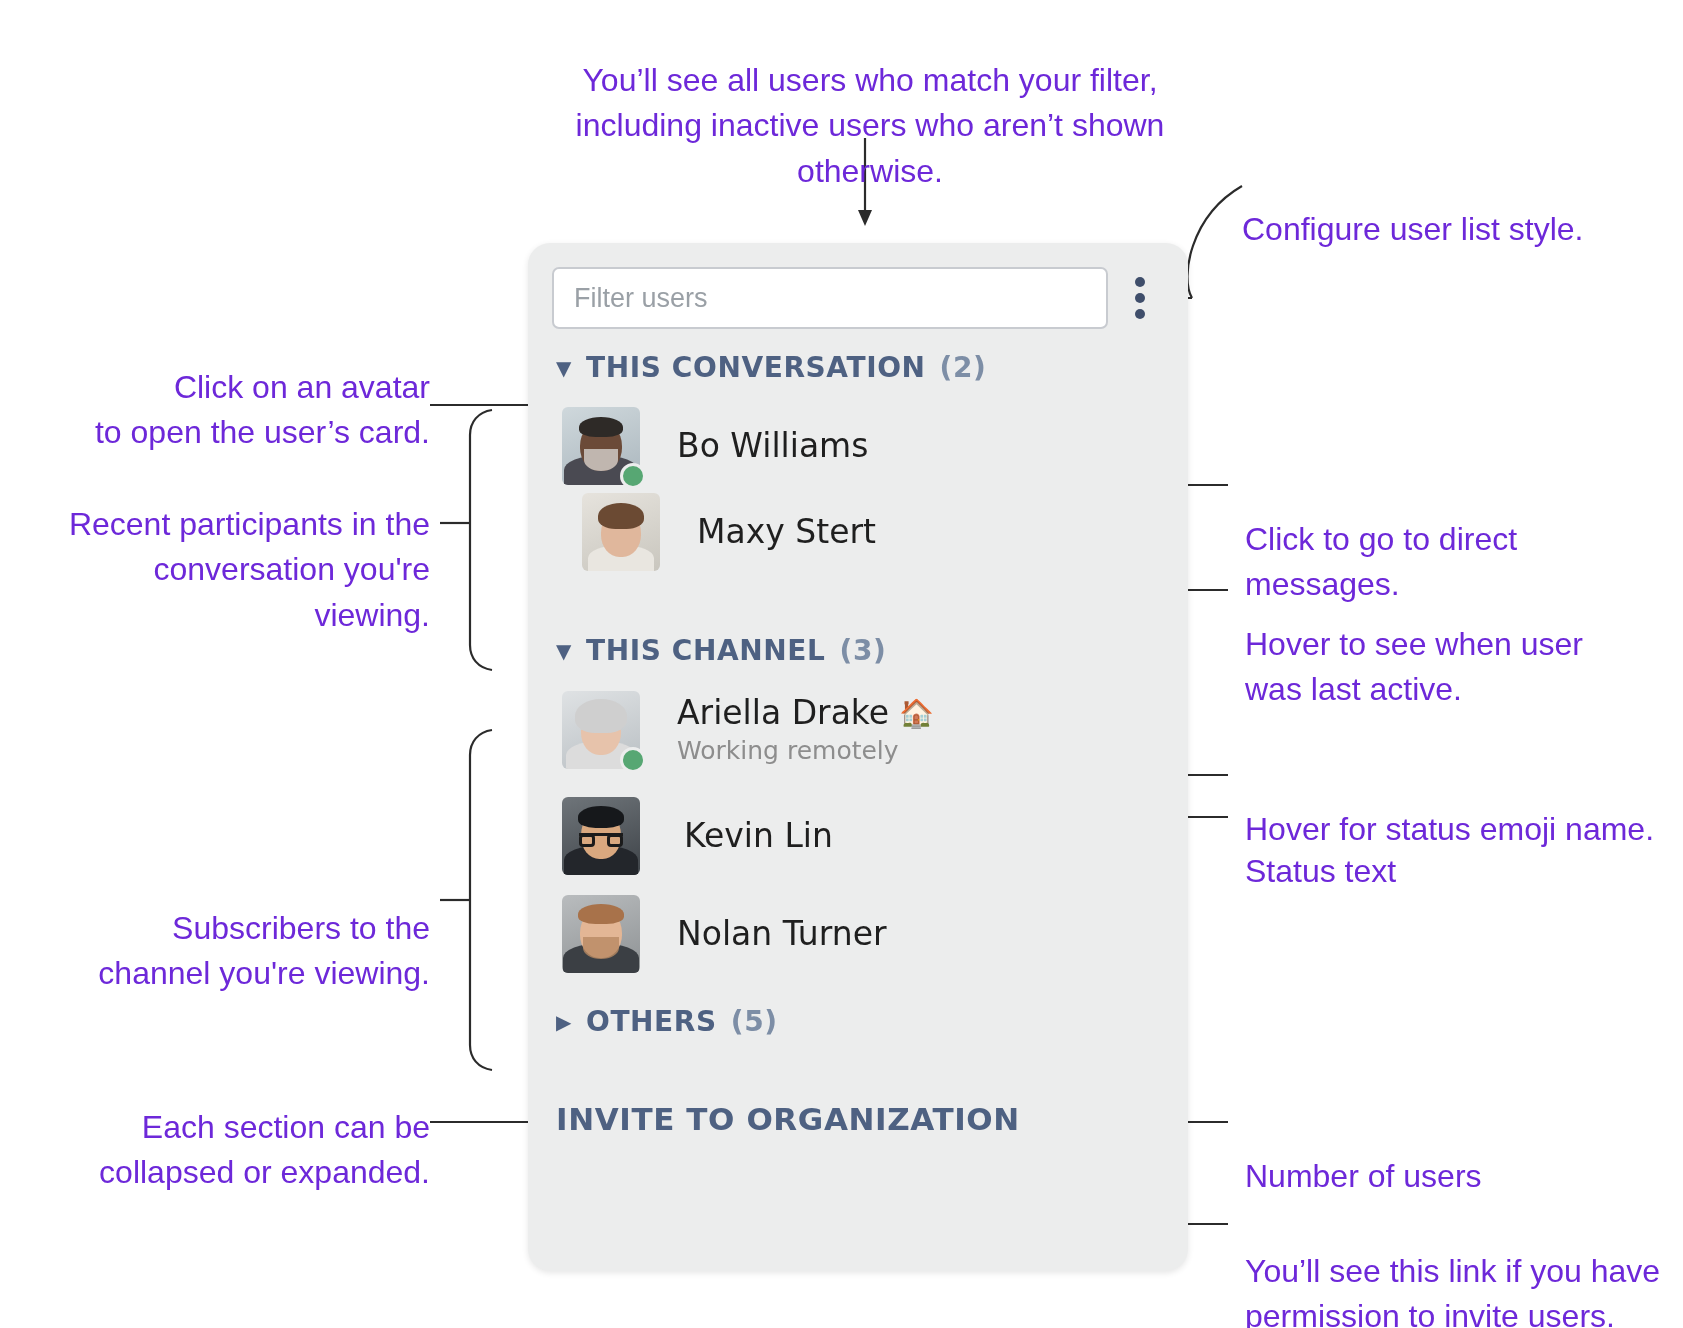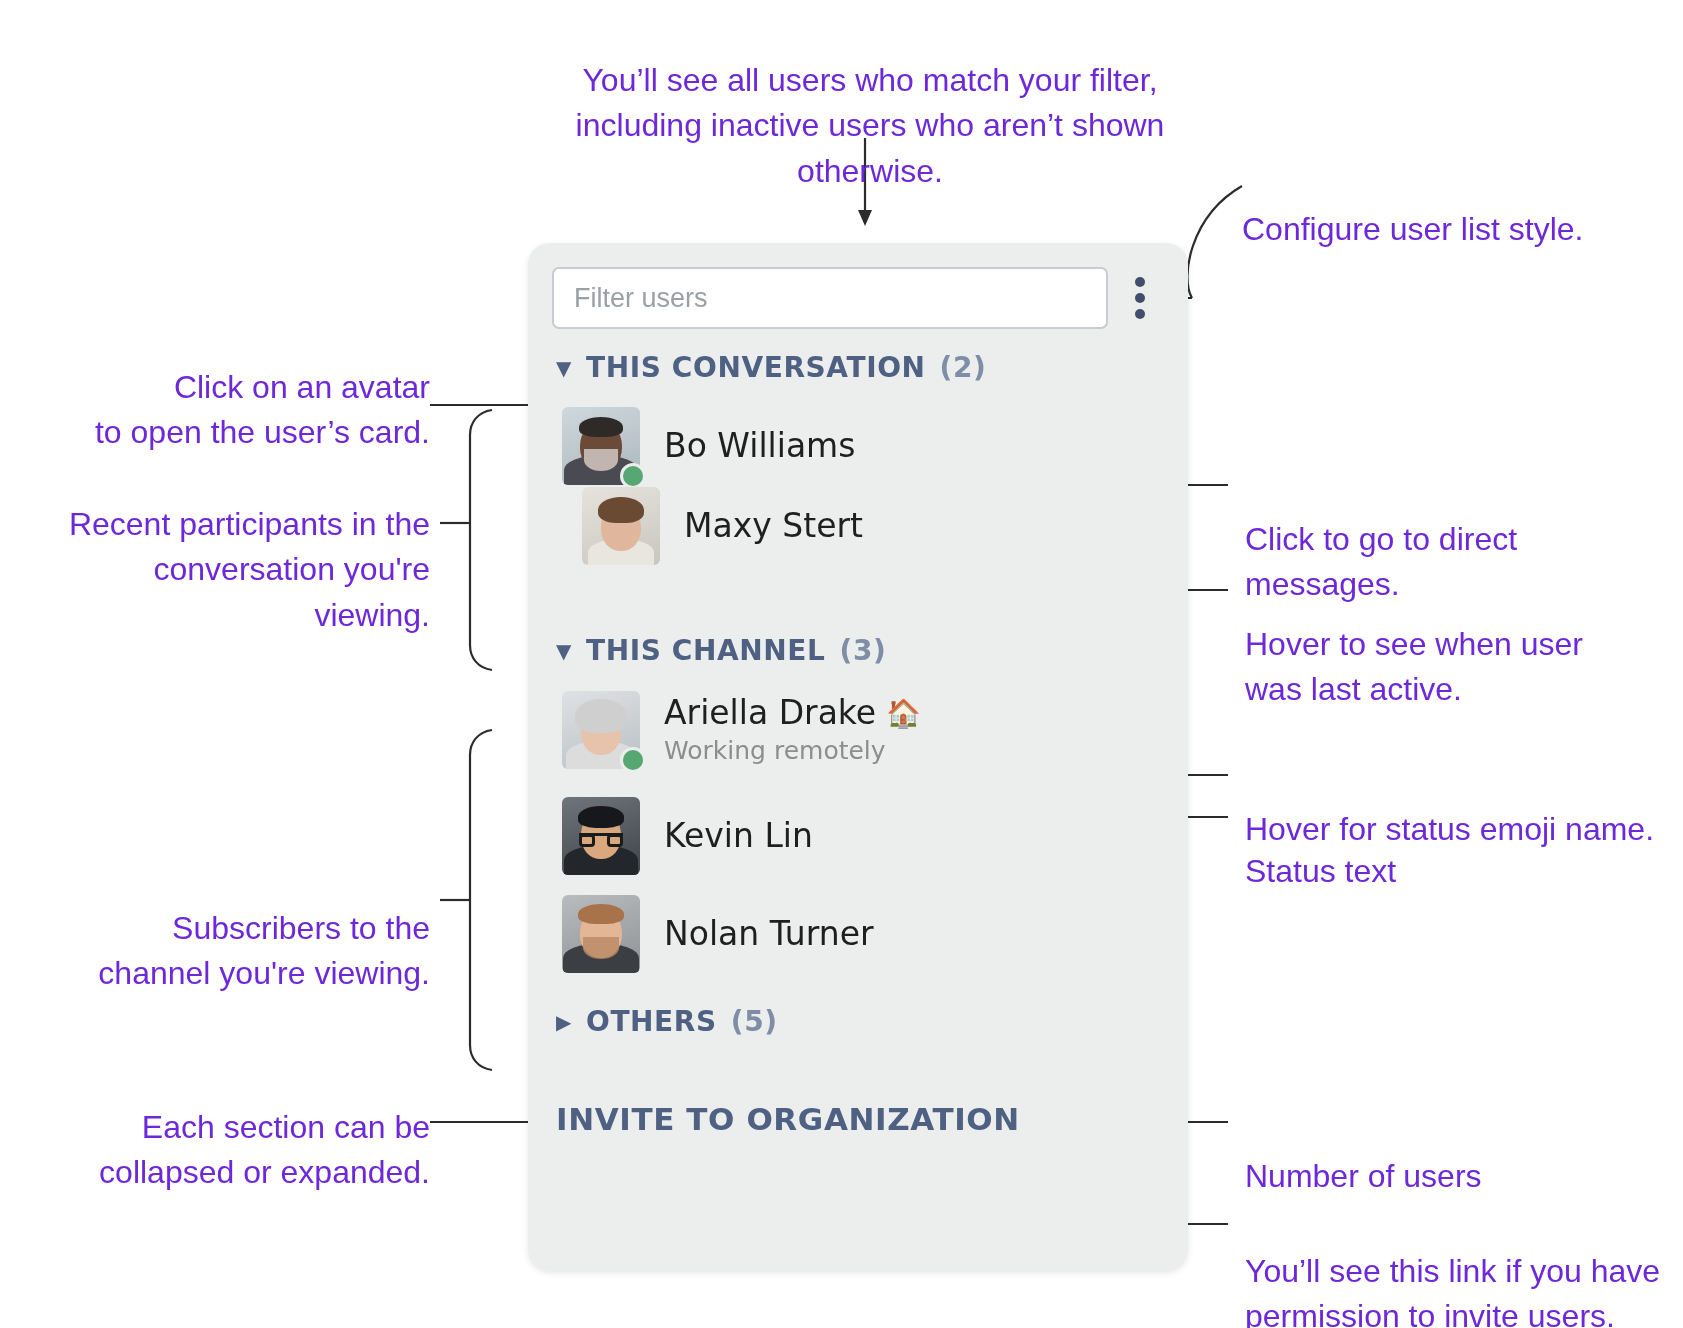--- a/index.html
+++ b/index.html
@@ -141,21 +141,21 @@
     right: -6px;
     bottom: -4px;
     width: 26px;
     height: 26px;
     border-radius: 50%;
     background: #57a773;
     border: 3px solid #eceded;
     box-sizing: border-box;
   }
   .user-text {
-    margin-left: 24px;
+    margin-left: 37px;
     display: flex;
     flex-direction: column;
     justify-content: center;
   }
   .user-name {
     font-size: 33px;
     color: #1f1f1f;
     line-height: 1.12;
     display: flex;
     align-items: center;
@@ -355,21 +355,21 @@
             <div class="hair"></div>
         </div>
       </div>
       <div class="presence"></div>
     </div>
     <div class="user-text">
       <div class="user-name">Bo Williams</div>
     </div>
   </div>
 
-  <div class="user-row" style="top:244px;padding-left:20px;">
+  <div class="user-row" style="top:250px;padding-left:20px;">
     <div class="avatar-wrap">
       <div class="avatar" id="av-maxy">
         <div class="ph">
           <div class="bg"></div>
             <div class="body"></div>
             <div class="head"></div>
             <div class="hair"></div>
         </div>
       </div>
     </div>
@@ -398,21 +398,21 @@
     </div>
     <div class="user-text">
       <div class="user-name">
         <span>Ariella Drake</span>
         <span class="status-emoji">🏠</span>
       </div>
       <div class="status-text">Working remotely</div>
     </div>
   </div>
 
-  <div class="user-row" style="top:554px;">
+  <div class="user-row" style="top:554px;gap:7px;">
     <div class="avatar-wrap">
       <div class="avatar" id="av-kevin">
         <div class="ph">
           <div class="bg"></div>
             <div class="body"></div>
             <div class="head"></div>
           <div class="hair"></div>
             <div class="glasses"></div>
         </div>
       </div>

